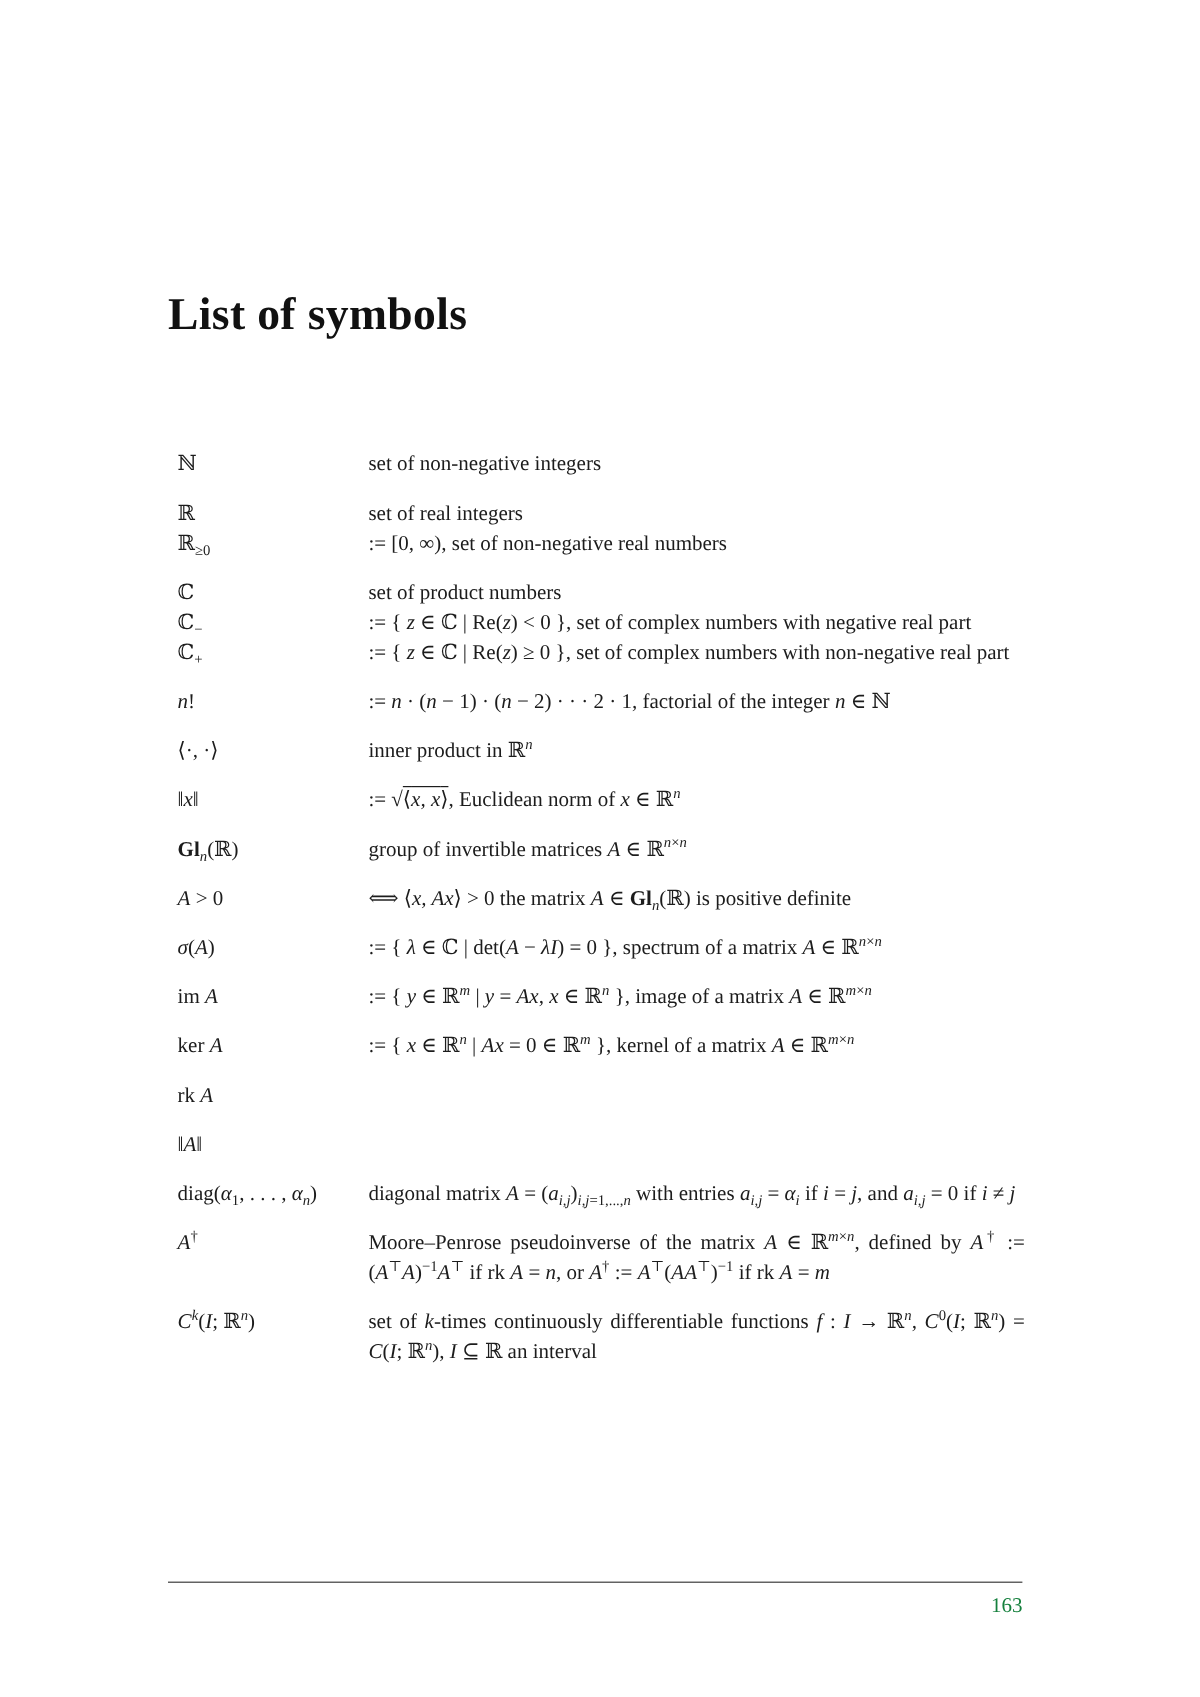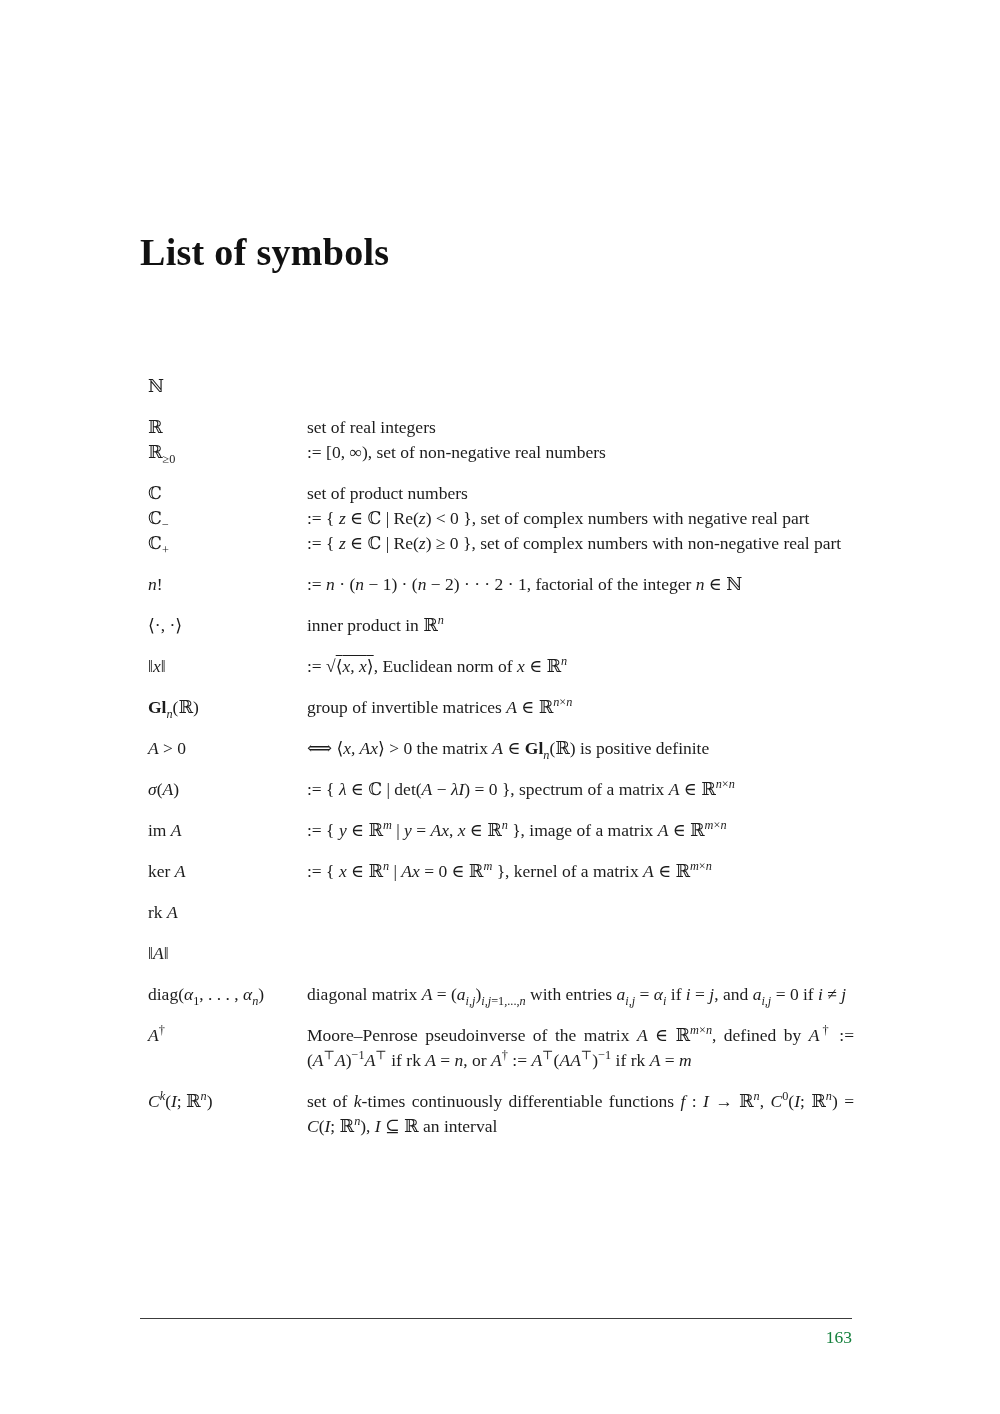--- a/index.html
+++ b/index.html
@@ -8,21 +8,21 @@
     position:relative;
     width:1000px; height:1414px;
     margin:0 auto;
     background:#ffffff;
     font-family:"Liberation Serif","DejaVu Serif",serif;
     color:#1c1c1c;
     overflow:hidden;
   }
   .title {
     position:absolute;
-    left:140px; top:230px;
+    left:140px; top:240px;
     font-size:38px;
     font-weight:700;
     letter-spacing:0.3px;
     color:#111;
   }
   .symbol-list {
     position:absolute;
     left:148px; top:374px;
     width:706px;
     font-size:17.5px;
@@ -52,20 +52,21 @@
 </head>
 <body>
 
 <div class="page">
   <h1 class="title">List of symbols</h1>
 
   <div class="symbol-list">
       <div class="group">
         <div class="row">
           <div class="sym">ℕ</div>
+          <div class="desc">set of non-negative integers</div>
         </div>
       </div>
       <div class="group">
         <div class="row">
           <div class="sym">ℝ</div>
           <div class="desc">set of real integers</div>
         </div>
         <div class="row">
           <div class="sym">ℝ<sub>≥0</sub></div>
           <div class="desc">:= [0, ∞), set of non-negative real numbers</div>

